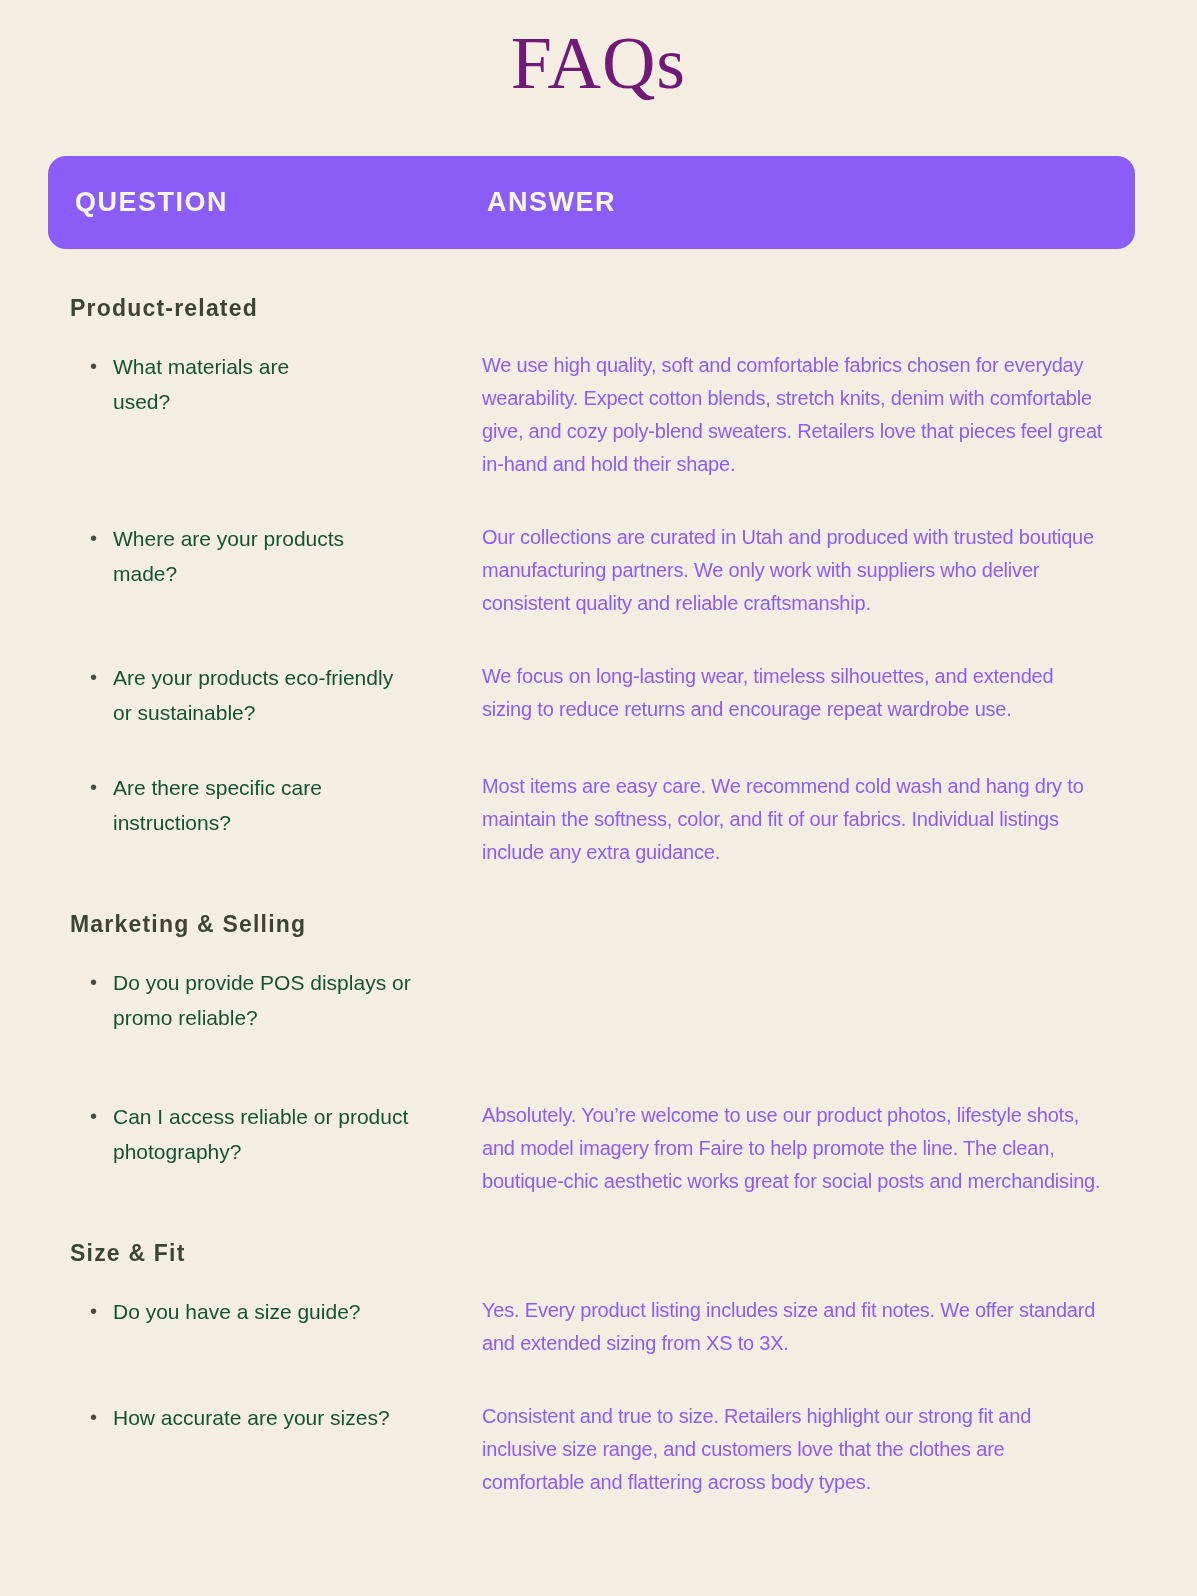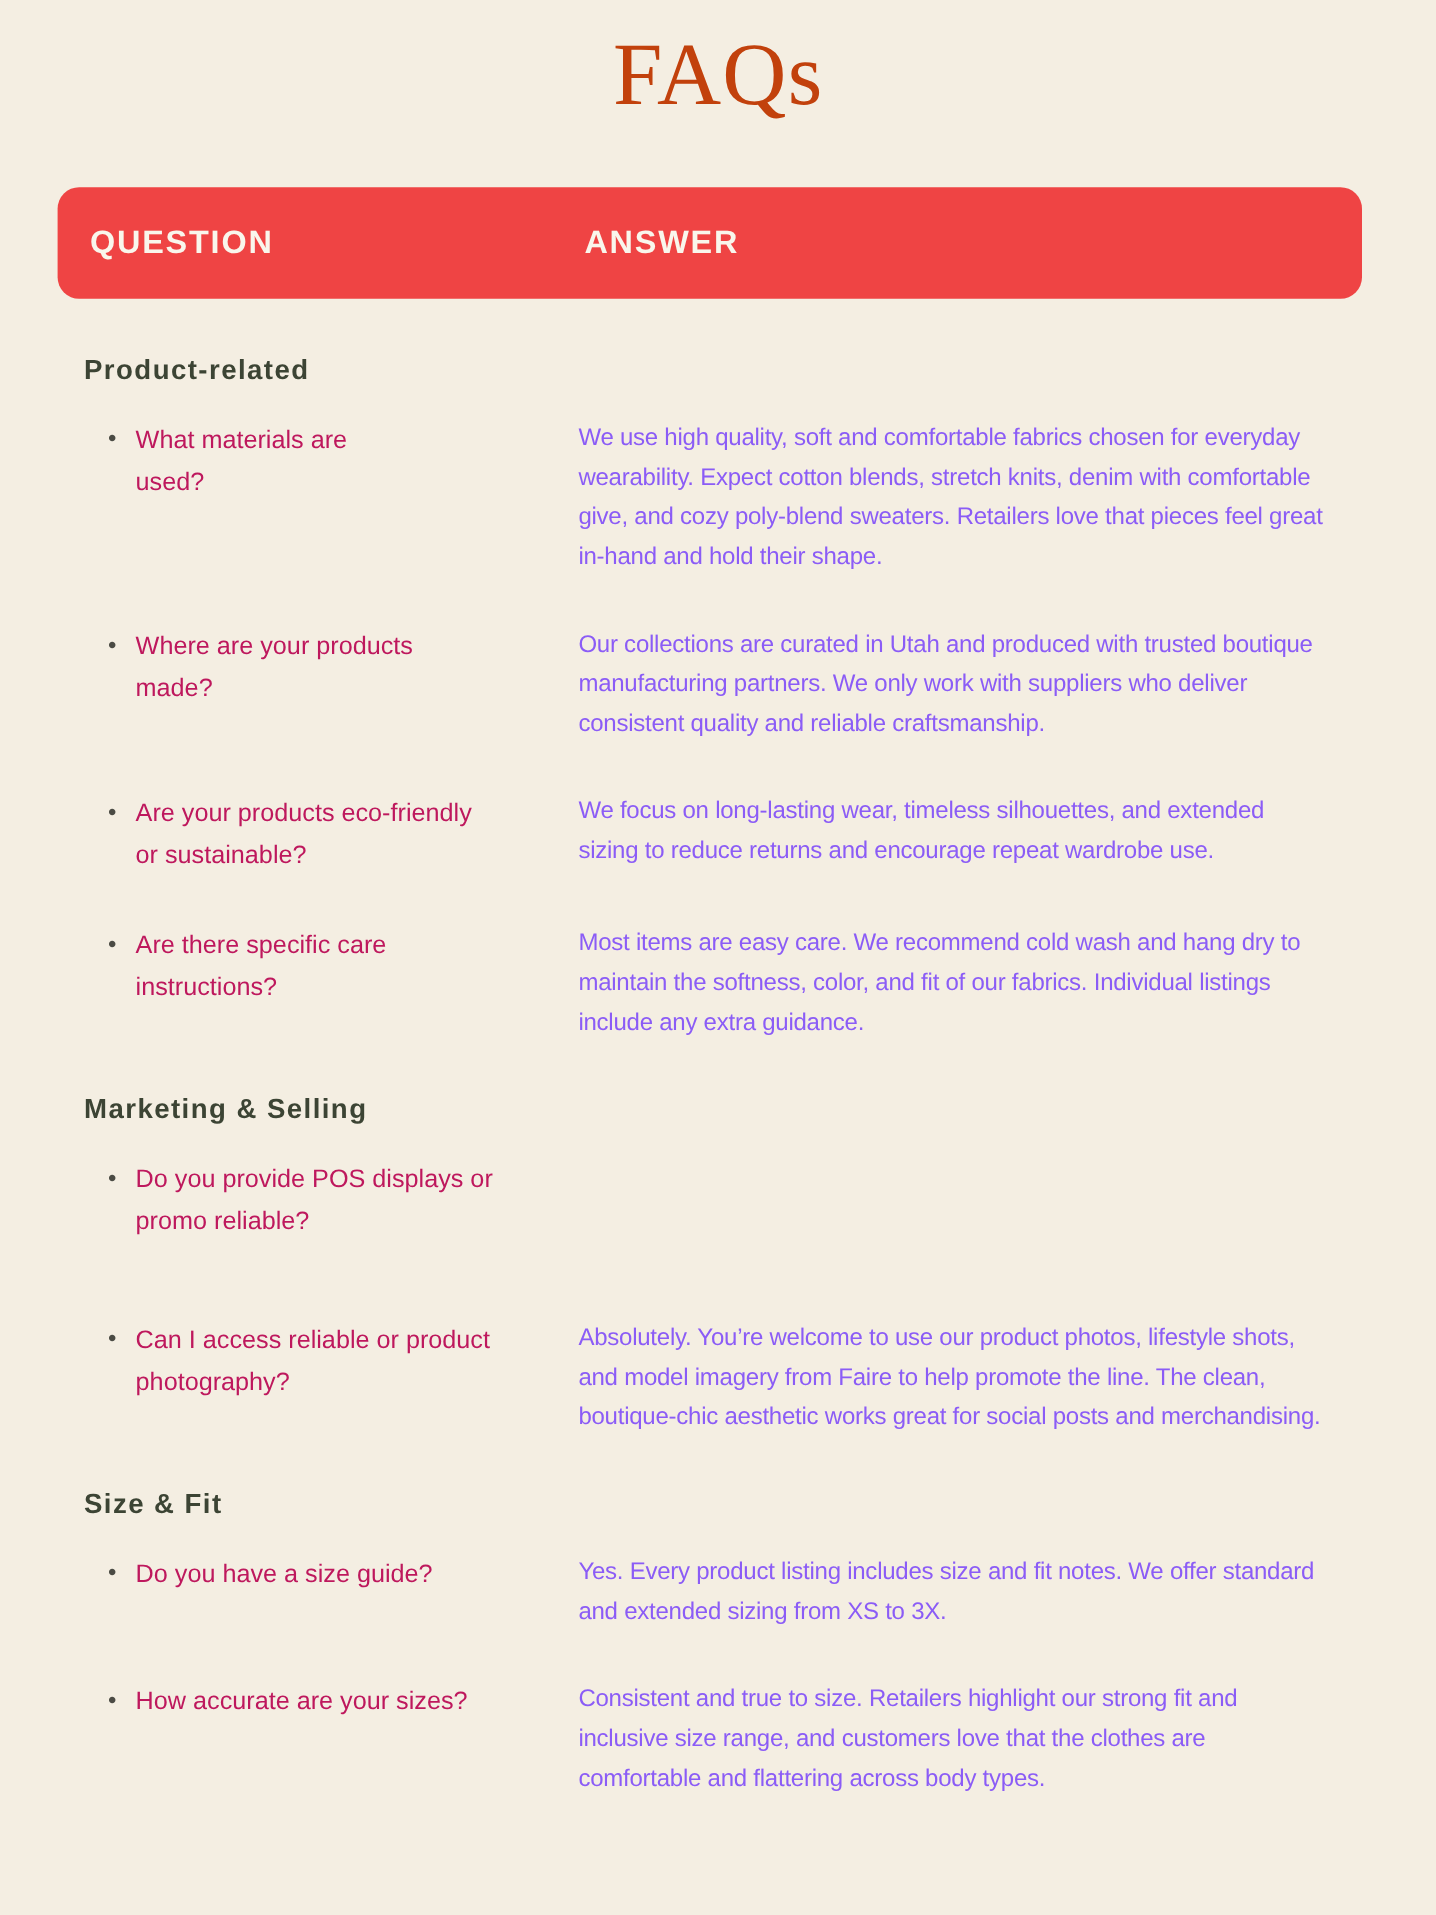--- a/index.html
+++ b/index.html
@@ -12,26 +12,26 @@
     overflow: hidden;
   }
   .title {
     padding-top: 26px;
     text-align: center;
     font-family: "Liberation Serif", serif;
     font-weight: 500;
     font-size: 74px;
     line-height: 74px;
     letter-spacing: 1px;
-    color: #c2410c;
+    color: #701a75;
   }
   .header-bar {
     margin: 56px 62px 0 48px;
     height: 93px;
-    background: #ef4444;
+    background: #8b5cf6;
     border-radius: 18px;
     display: grid;
     grid-template-columns: 412px 1fr;
     align-items: center;
     padding-left: 27px;
   }
   .col-label {
     font-size: 27px;
     font-weight: 700;
     letter-spacing: 1.5px;
@@ -63,21 +63,21 @@
     width: 23px;
     flex: 0 0 23px;
     font-size: 20px;
     line-height: 35px;
     color: #4b4b44;
   }
   .q-text {
     white-space: pre-line;
     font-size: 21px;
     line-height: 35px;
-    color: #be185d;
+    color: #14532d;
   }
   .answer {
     font-size: 20px;
     line-height: 33px;
     letter-spacing: -0.2px;
     color: #8b5cf6;
     padding-right: 4px;
   }
 </style>
 </head>

